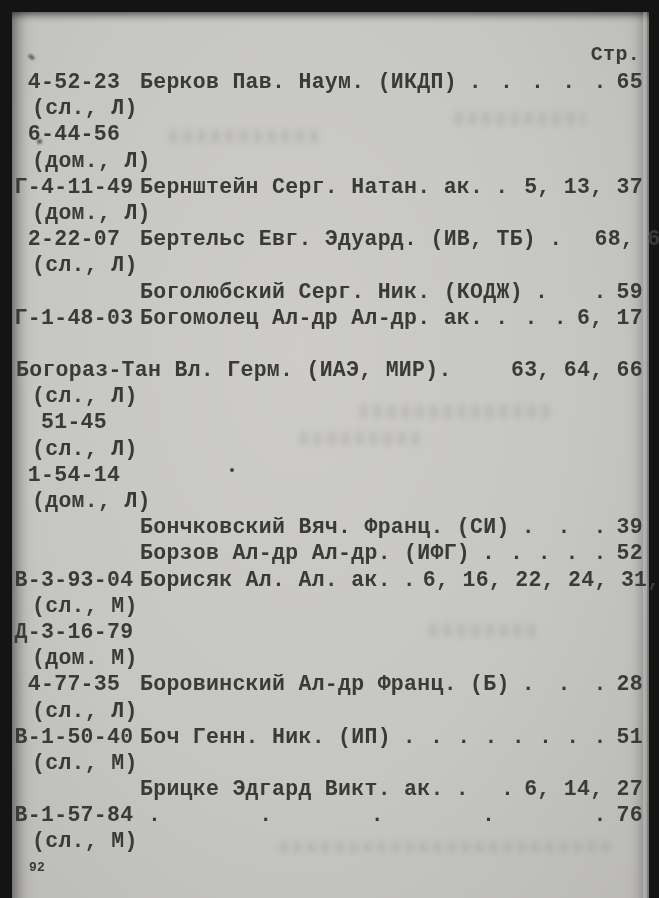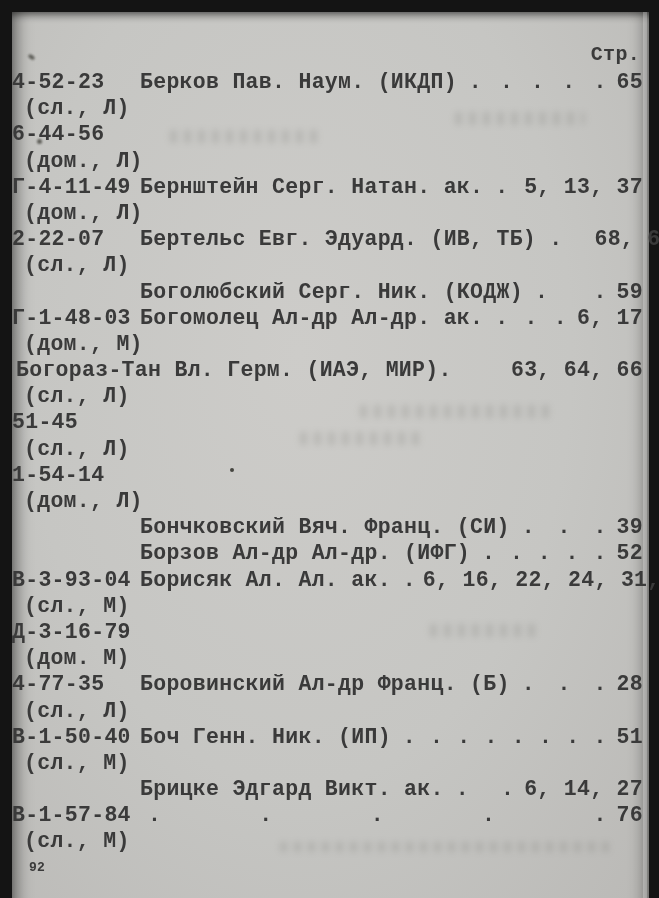--- a/index.html
+++ b/index.html
@@ -15,22 +15,22 @@
       inset 12px 0 16px -8px rgba(0,0,0,.5),
       inset -12px 0 16px -8px rgba(0,0,0,.45),
       inset 0 7px 9px -5px rgba(0,0,0,.55);
     font-family: Liberation Mono, monospace;
   }
   .shine{position:absolute;right:2px;top:0;bottom:0;width:4px;background:rgba(255,255,255,.25)}
   .ink{color:#3a3a3a;font-weight:700;letter-spacing:.3px}
   .hdr{position:absolute;top:31px;right:9px;font-size:20px}
   .rows{position:absolute;top:57px;left:0;right:0}
   .row{display:flex;height:26.2px;line-height:26.2px;font-size:21.5px;padding-right:6px}
-  .phone{flex:none;width:124px;text-align:left;white-space:pre}
-  .phone.note{text-align:left;padding-left:12px}
+  .phone{flex:none;width:124px;text-align:center;white-space:pre}
+  .phone.note{text-align:left;padding-left:20px}
   .name{flex:none;margin-left:4px;white-space:pre}
   .dots{flex:1 1 auto;min-width:10px;margin:0 10px 0 12px;overflow:hidden;
         text-align:justify;text-align-last:justify}
   .pages{flex:none;white-space:pre}
   .folio{position:absolute;left:17px;top:848px;font-size:13px}
   .ghost{position:absolute;height:13px;filter:blur(3px);opacity:.5;border-radius:2px;
          background:repeating-linear-gradient(90deg, rgba(104,104,99,.38) 0 7px, rgba(104,104,99,0) 7px 14px)}
   .speck{position:absolute;background:#45453f;border-radius:50%}
   .speck.soft{filter:blur(1px);opacity:.8}
 </style>
@@ -107,21 +107,20 @@
   </div>
 
   <div class="row ink">
     <span class="phone">Г-1-48-03</span>
     <span class="name">Богомолец Ал-др Ал-др. ак.</span>
     <span class="dots">. . . .</span>
     <span class="pages">6, 17</span>
   </div>
 
   <div class="row ink">
-    <span class="phone note">(дом., М)</span>
     <span class="name"></span>
     <span class="dots"></span>
     <span class="pages"></span>
   </div>
 
   <div class="row ink">
     <span class="name">Богораз-Тан Вл. Герм. (ИАЭ, МИР).</span>
     <span class="dots"></span>
     <span class="pages">63, 64, 66</span>
   </div>

